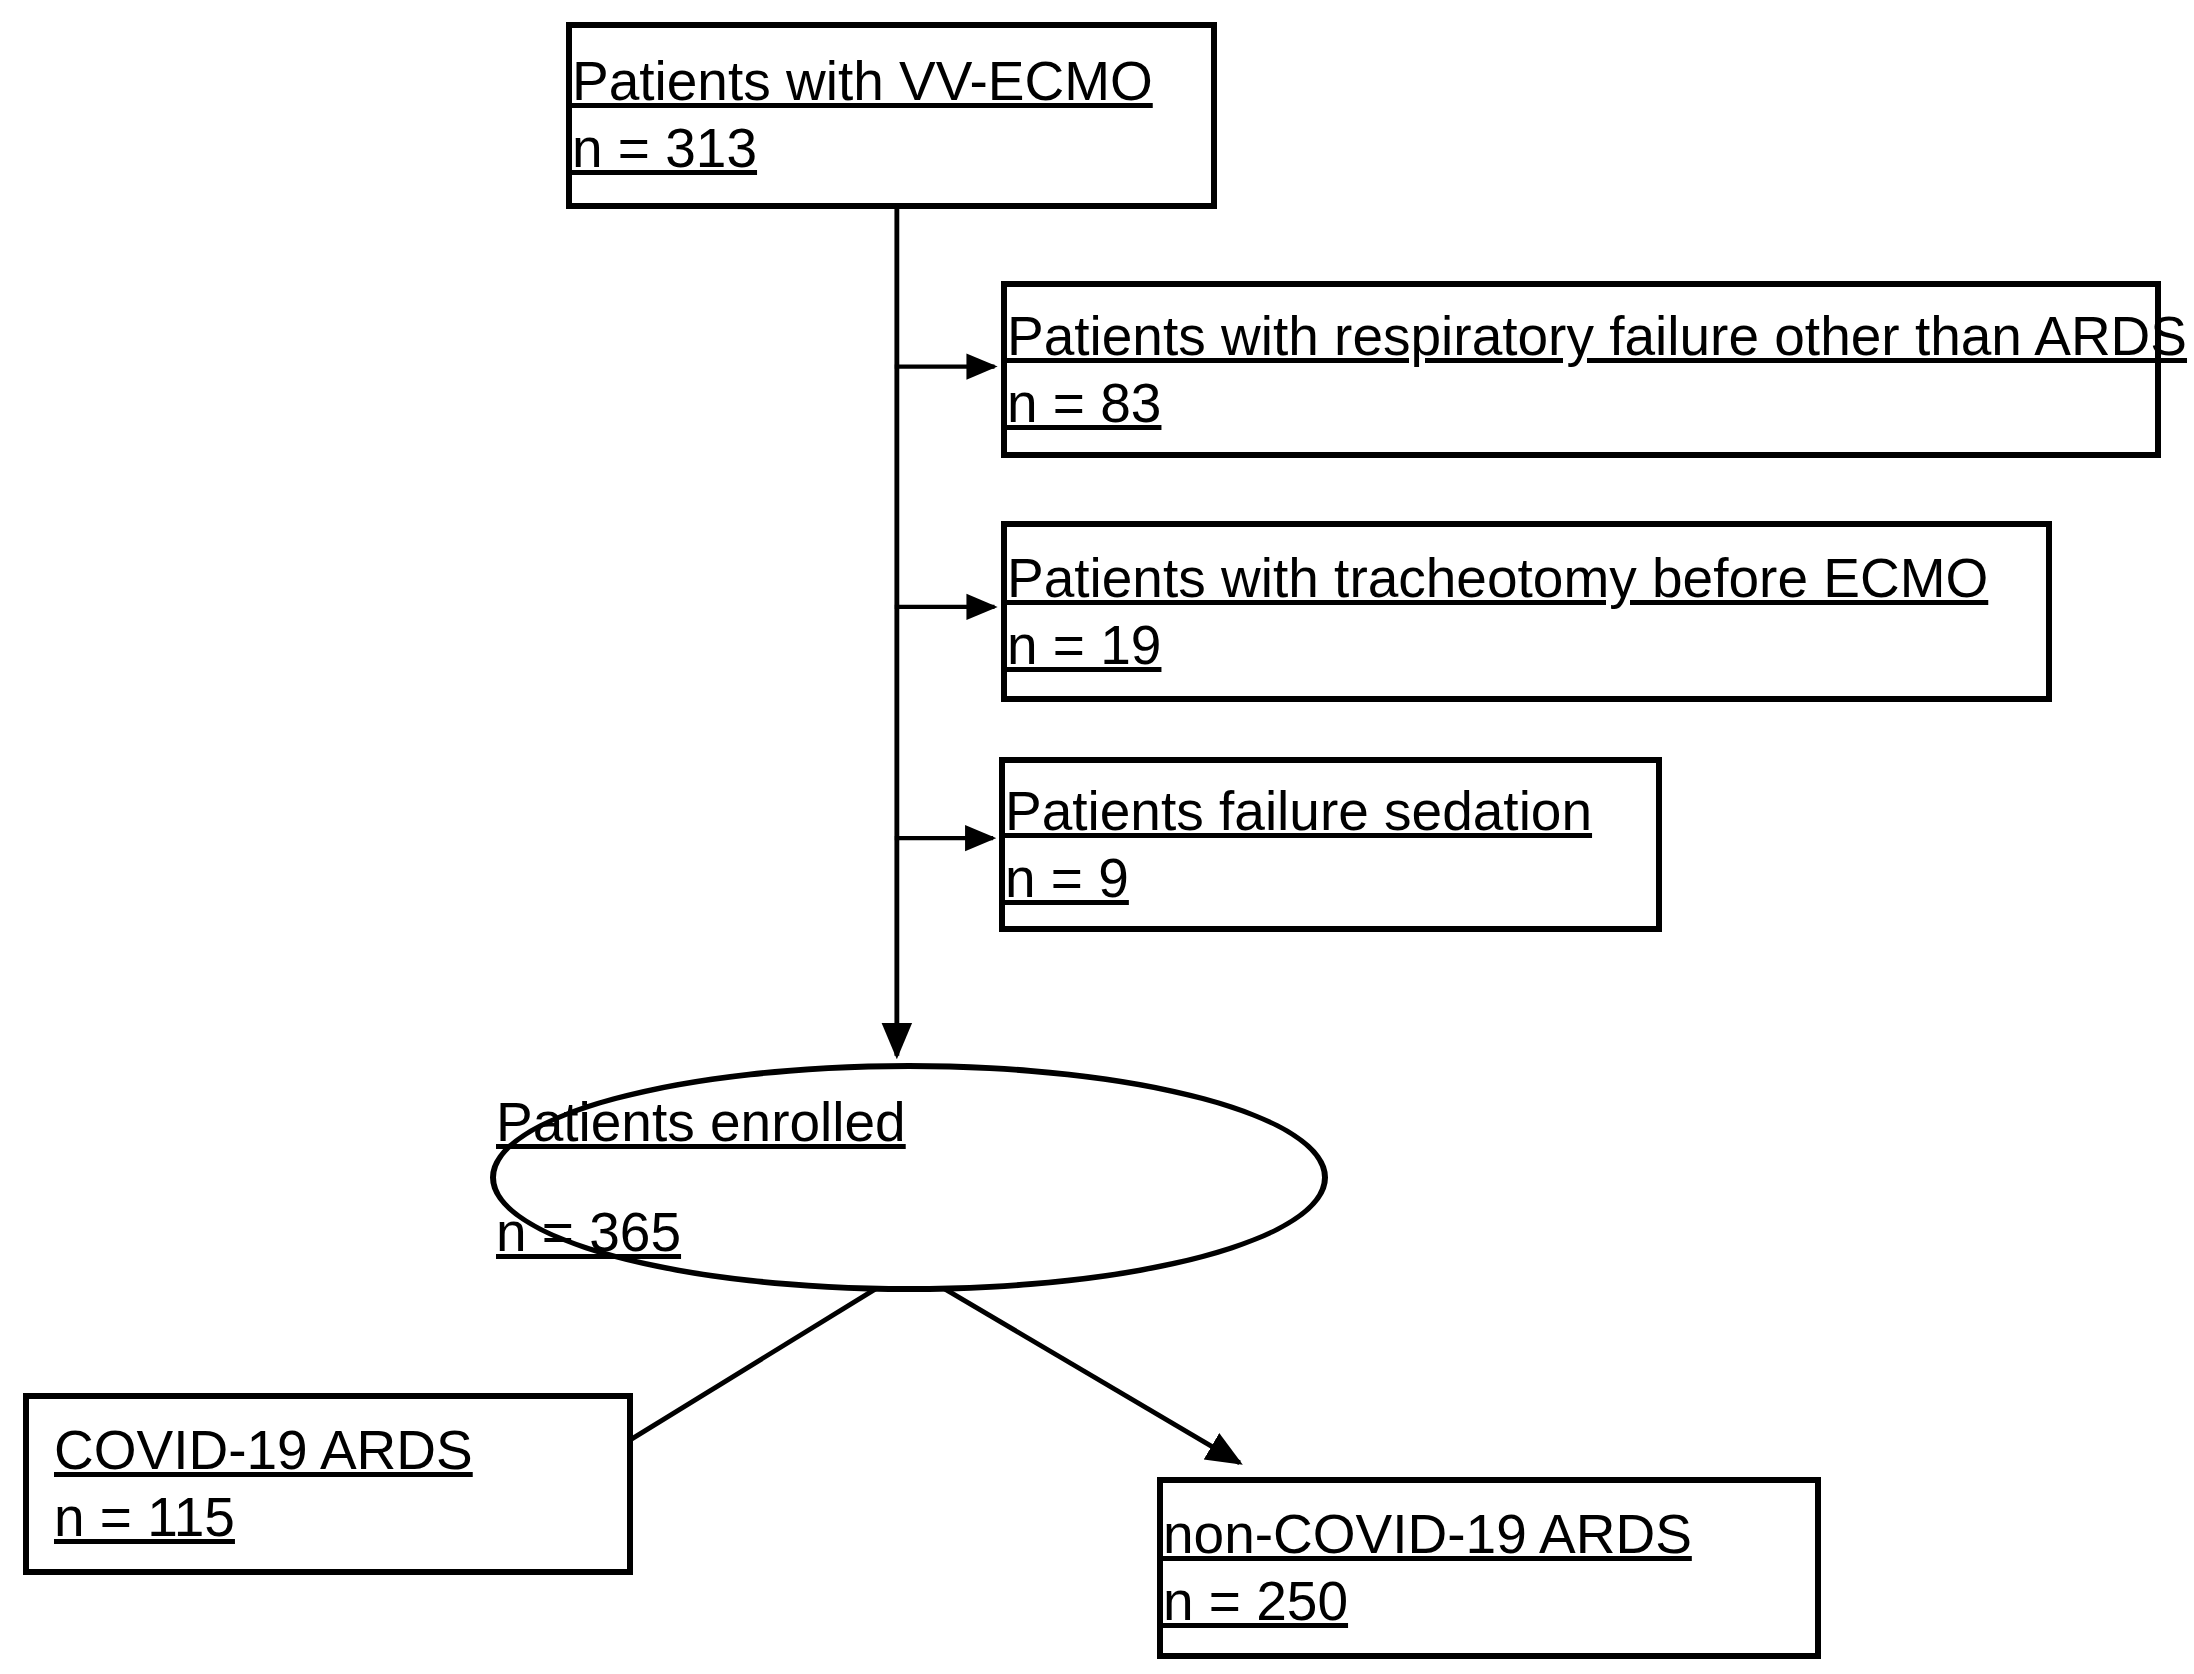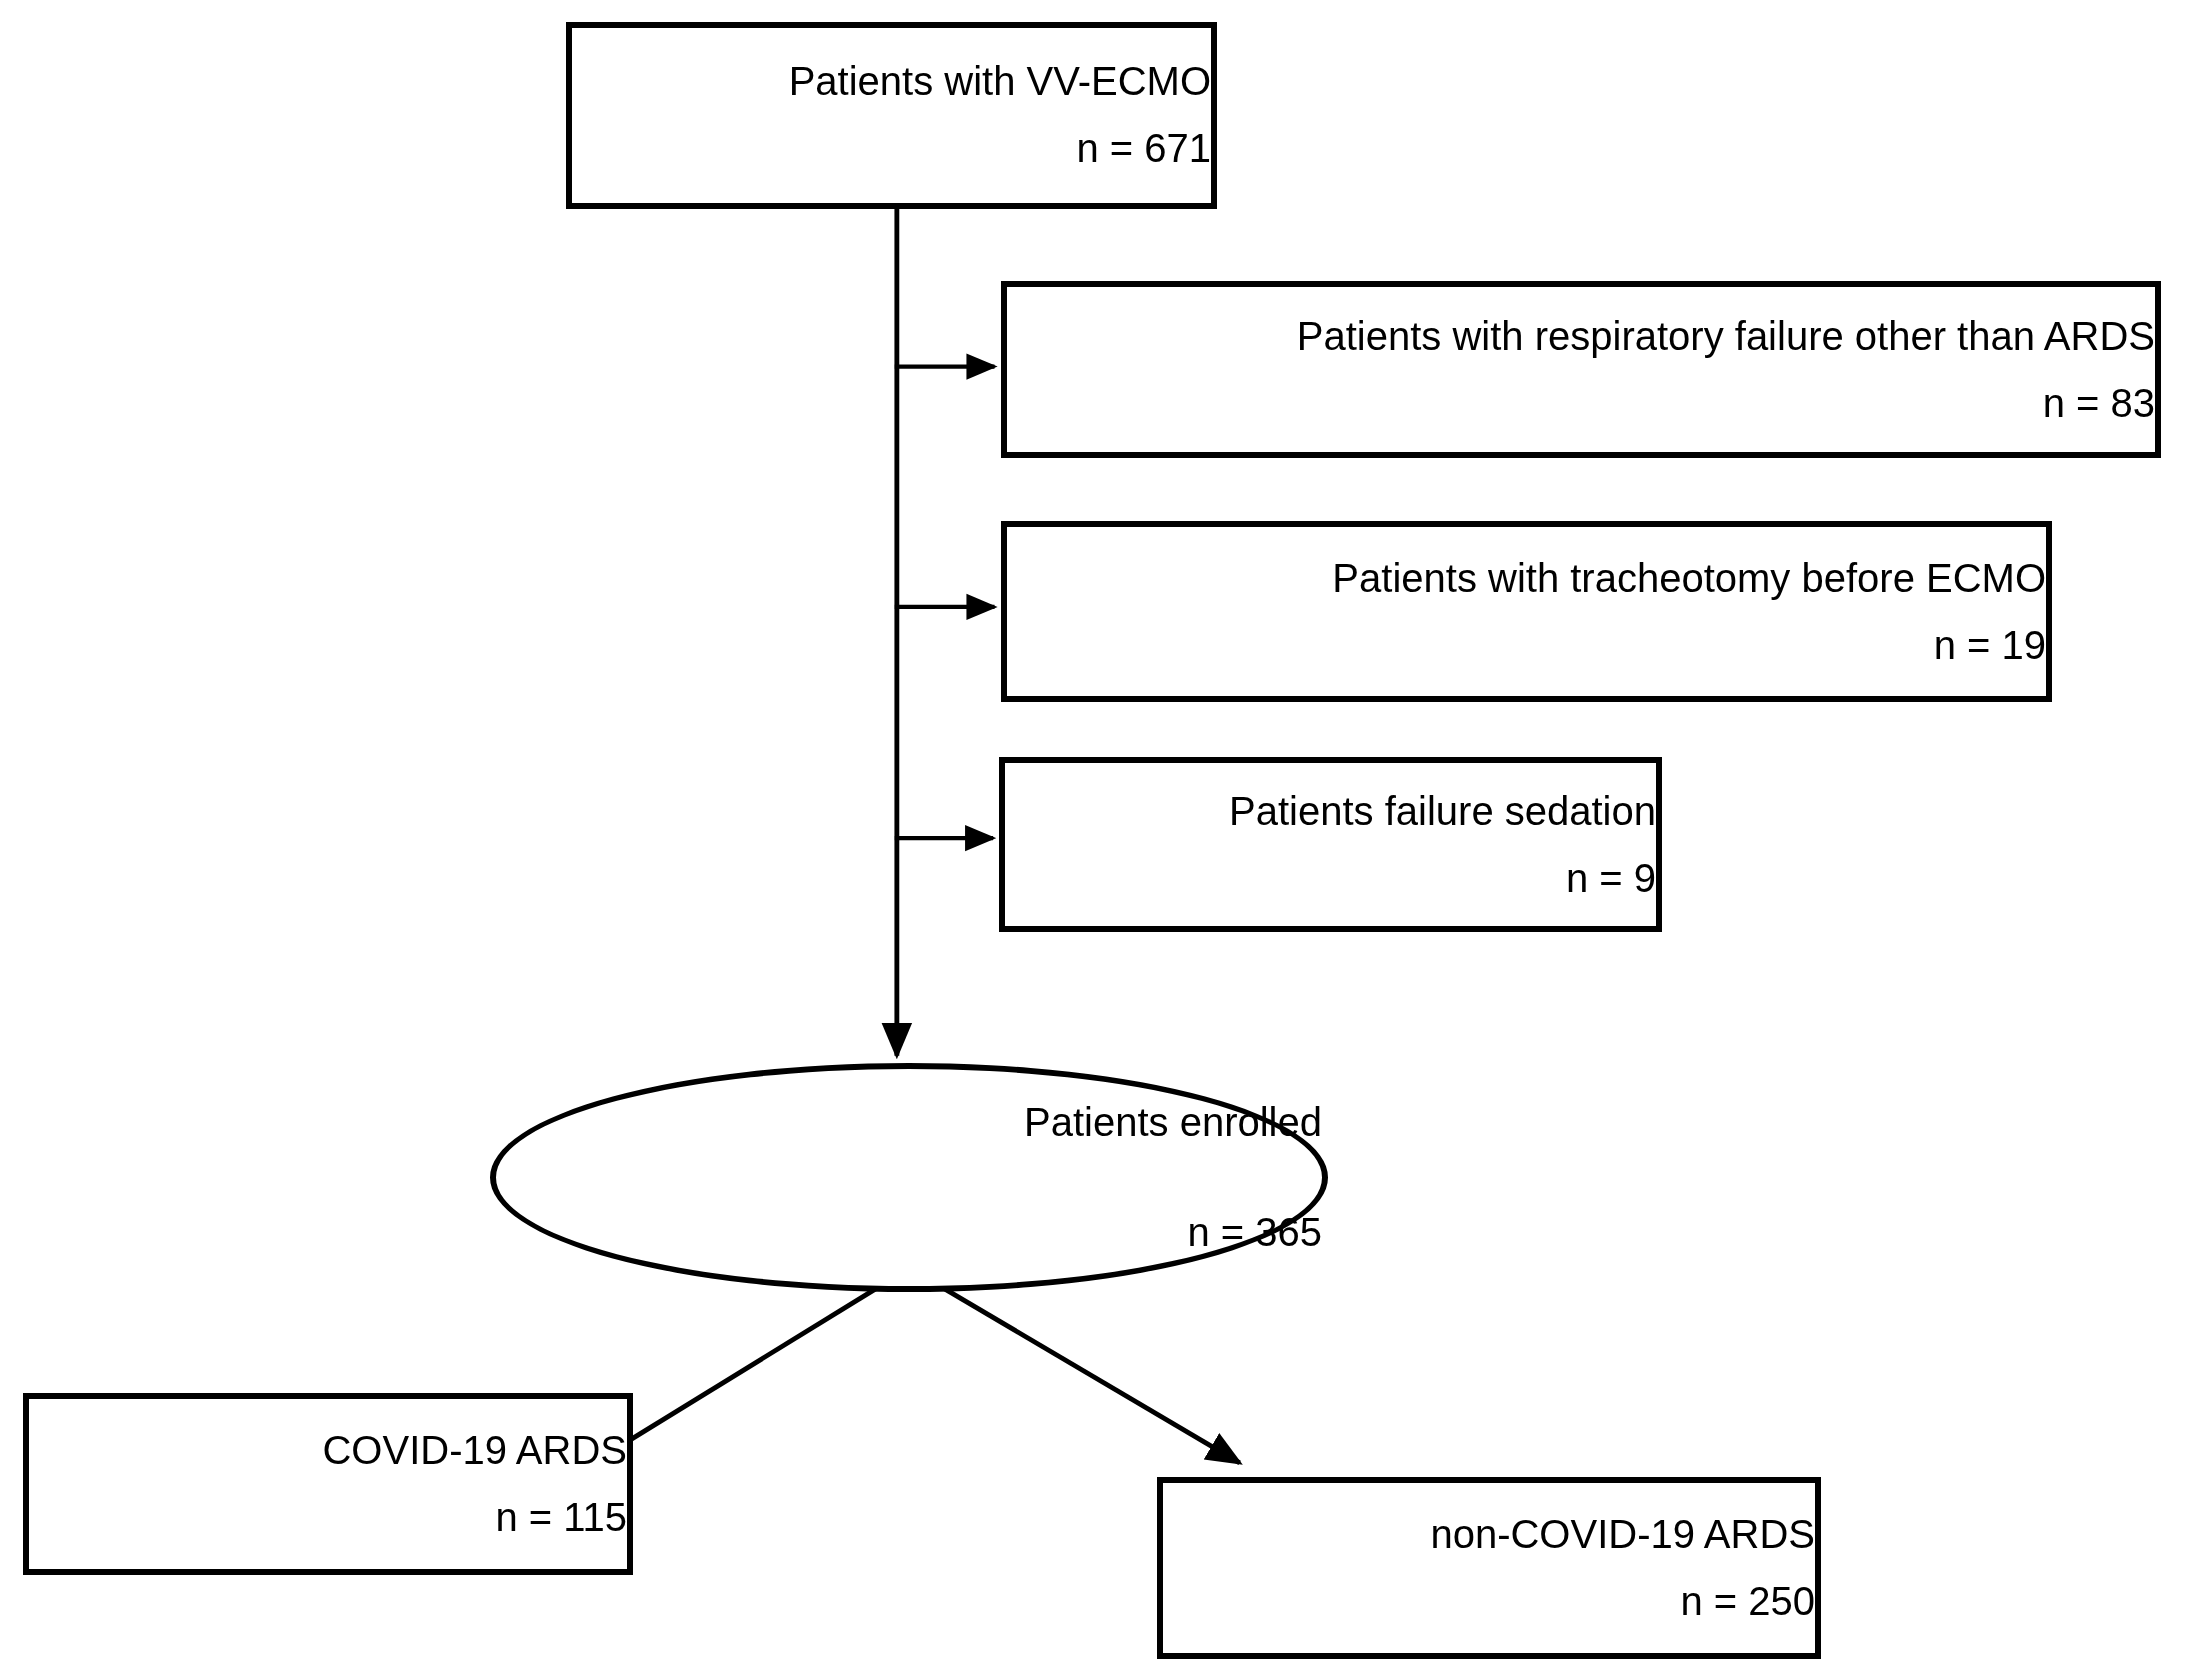--- a/index.html
+++ b/index.html
@@ -21,27 +21,28 @@
     left: 0;
     top: 0;
     width: 2194px;
     height: 1675px;
   }
   .node {
     position: absolute;
     box-sizing: border-box;
     display: flex;
     flex-direction: column;
-    align-items: flex-end;
+    align-items: flex-start;
     justify-content: center;
     text-align: center;
     background: #ffffff;
-    font-size: 40px;
+    font-size: 55px;
     line-height: 67px;
     white-space: nowrap;
+    text-decoration: underline;
   }
   .rect {
     border: 6.2px solid #000000;
   }
   .ellipse {
     border: 6.2px solid #000000;
     border-radius: 50%;
   }
   .node-title, .node-count {
     display: block;
@@ -67,21 +68,21 @@
 
     <line x1="1292" y1="1210" x2="1434" y2="1210" stroke="#000000" stroke-width="6" marker-end="url(#arrow)"></line>
 
     <line x1="1272" y1="1856" x2="856" y2="2112" stroke="#000000" stroke-width="7" marker-end="url(#arrow)"></line>
 
     <line x1="1356" y1="1856" x2="1790" y2="2112" stroke="#000000" stroke-width="7" marker-end="url(#arrow)"></line>
   </svg>
 
   <div class="node rect" style="left:566px; top:21.5px; width:651px; height:187px;">
     <span class="node-title">Patients with VV-ECMO</span>
-    <span class="node-count">n = 671</span>
+    <span class="node-count">n = 313</span>
   </div>
 
   <div class="node rect" style="left:1001px; top:281px; width:1160px; height:177px;">
     <span class="node-title">Patients with respiratory failure other than ARDS</span>
     <span class="node-count">n = 83</span>
   </div>
 
   <div class="node rect" style="left:1001px; top:521px; width:1051px; height:181px;">
     <span class="node-title">Patients with tracheotomy before ECMO</span>
     <span class="node-count">n = 19</span>

